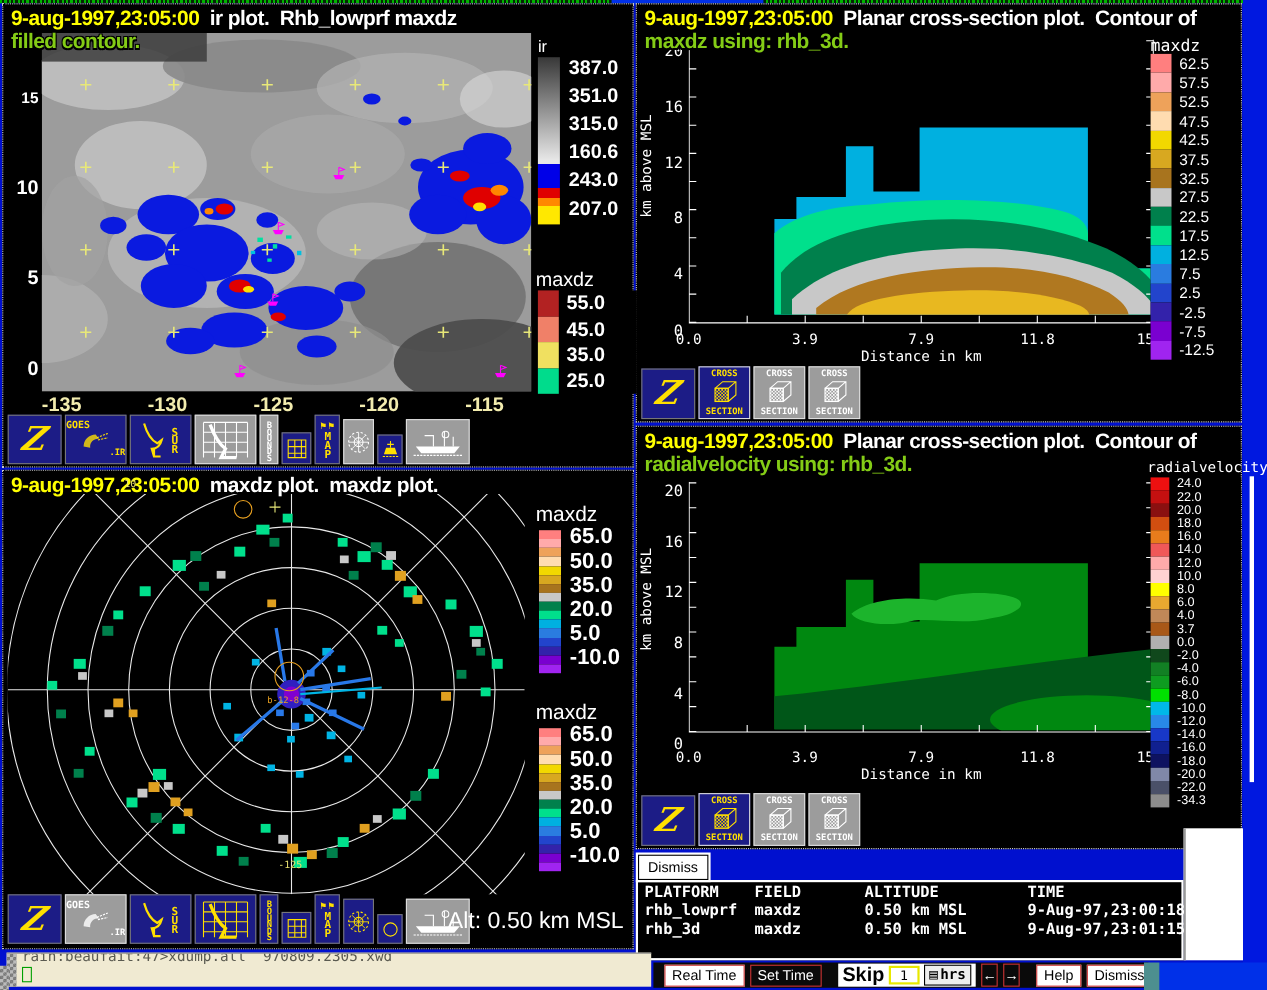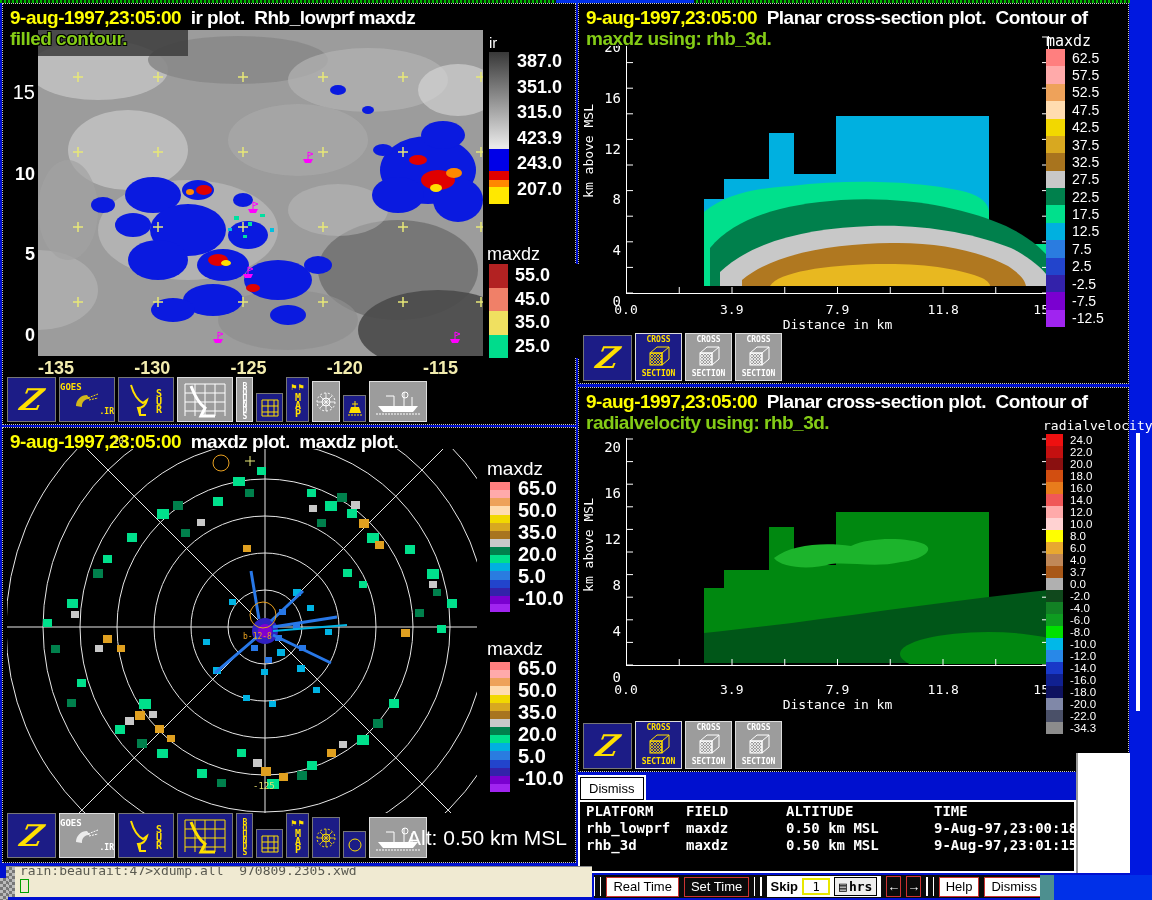--- a/index.html
+++ b/index.html
@@ -56,21 +56,21 @@
   color:#000;font-size:13px;border:1px solid #000;box-shadow:0 0 0 2px #fff;z-index:9;cursor:pointer;
   font-family:"Liberation Sans",sans-serif}
 
 #taskbar{position:absolute;left:594px;top:875px;width:450px;height:23px;background:#0a0a0a;
   display:flex;align-items:center;gap:5px;z-index:9}
 .sep{width:3px;height:19px;background:#fff;display:inline-block}
 .task{background:#fff;color:#000;border:1px solid #c33;font-size:13px;padding:1px 6px;height:20px;cursor:pointer;
   font-family:"Liberation Sans",sans-serif;white-space:nowrap}
 .task.dark{background:#0a0a0a;color:#fff}
 .skipgrp{background:#fff;height:21px;display:flex;align-items:center;padding:0 4px;gap:4px}
-.skiplab{font-weight:bold;font-size:13px;color:#000}
+.skiplab{font-weight:bold;font-size:18px;color:#000}
 #skip-input{width:28px;height:17px;border:2px solid #e8e800;background:#fff;color:#000;
   font-size:12px;text-align:center;font-family:"DejaVu Sans Mono",monospace}
 .hrsbtn{background:#eee;border:1px solid #000;height:19px;display:flex;align-items:center;gap:2px;
   padding:0 4px;font-family:"DejaVu Sans Mono",monospace;font-weight:bold;font-size:13px;cursor:pointer}
 .arrow{background:#0a0a0a;color:#fff;border:1px solid #c33;width:23px;height:21px;font-size:13px;
   line-height:1;cursor:pointer}
 #terminal{position:absolute;left:6px;top:866px;width:586px;height:31px;background:#f0ead2;z-index:8;
   overflow:hidden;border-top:1px solid #888}
 #terminal .tline{position:absolute;left:14px;top:-4px;font-family:"DejaVu Sans Mono",monospace;
   font-size:13px;color:#5a5a50;white-space:pre}
@@ -195,41 +195,41 @@
             <path d="M5,0 v7 M5,0 l5,2 -5,2" stroke="#ff00ff" fill="none"></path>
           </g>
           <g transform="translate(265,122)">
             <path d="M0,7 h10 l-2,4 h-6 z" fill="#ff00ff"></path>
             <path d="M5,0 v7 M5,0 l5,2 -5,2" stroke="#ff00ff" fill="none"></path>
           </g>
         </g>
     </svg>
 
     <div class="vticks" style="left:8px;top:78px;height:262px;width:24px;text-align:right">
-        <span class="bigtick" style="font-size:20px;font-weight:normal">15</span>
+        <span class="bigtick" style="font-size:14px;font-weight:bold">15</span>
         <span class="bigtick" style="font-size:18px;font-weight:bold">10</span>
         <span class="bigtick" style="font-size:18px;font-weight:bold">5</span>
         <span class="bigtick" style="font-size:18px;font-weight:bold">0</span>
       </div>
     <div style="position:absolute;left:35px;top:354px;width:420px;display:flex;justify-content:space-between">
         <span class="bigtick">-135</span>
         <span class="bigtick">-130</span>
         <span class="bigtick">-125</span>
         <span class="bigtick">-120</span>
         <span class="bigtick">-115</span>
       </div>
 
     <span class="cblab" style="left:486px;top:30px">ir</span>
     <div style="position:absolute;left:486px;top:48px;width:20px;height:152px;z-index:4;
          background:linear-gradient(#383838 0%,#e8e8e8 62%,#e8e8e8 64%,#0000e8 64%,#0000e8 78%,#e00000 78%,#e00000 84%,#ff8800 84%,#ff8800 89%,#ffe800 89%)"></div>
     <div class="vticks" style="left:514px;top:48px;height:146px">
         <span style="font-size:18px">387.0</span>
         <span style="font-size:18px">351.0</span>
         <span style="font-size:18px">315.0</span>
-        <span style="font-size:18px">423.9</span>
+        <span style="font-size:18px">160.6</span>
         <span style="font-size:18px">243.0</span>
         <span style="font-size:18px">207.0</span>
       </div>
 
     <span class="cblab" style="left:484px;top:240px;font-size:18px">maxdz</span>
     <div class="cbcol" style="left:486px;top:260px;height:94px;width:90px">
         <div class="cbrow">
         <span class="sw" style="background: rgb(178, 34, 34);"></span>
         <span class="cv" style="font-size:18px;font-weight:bold">55.0</span>
       </div>

